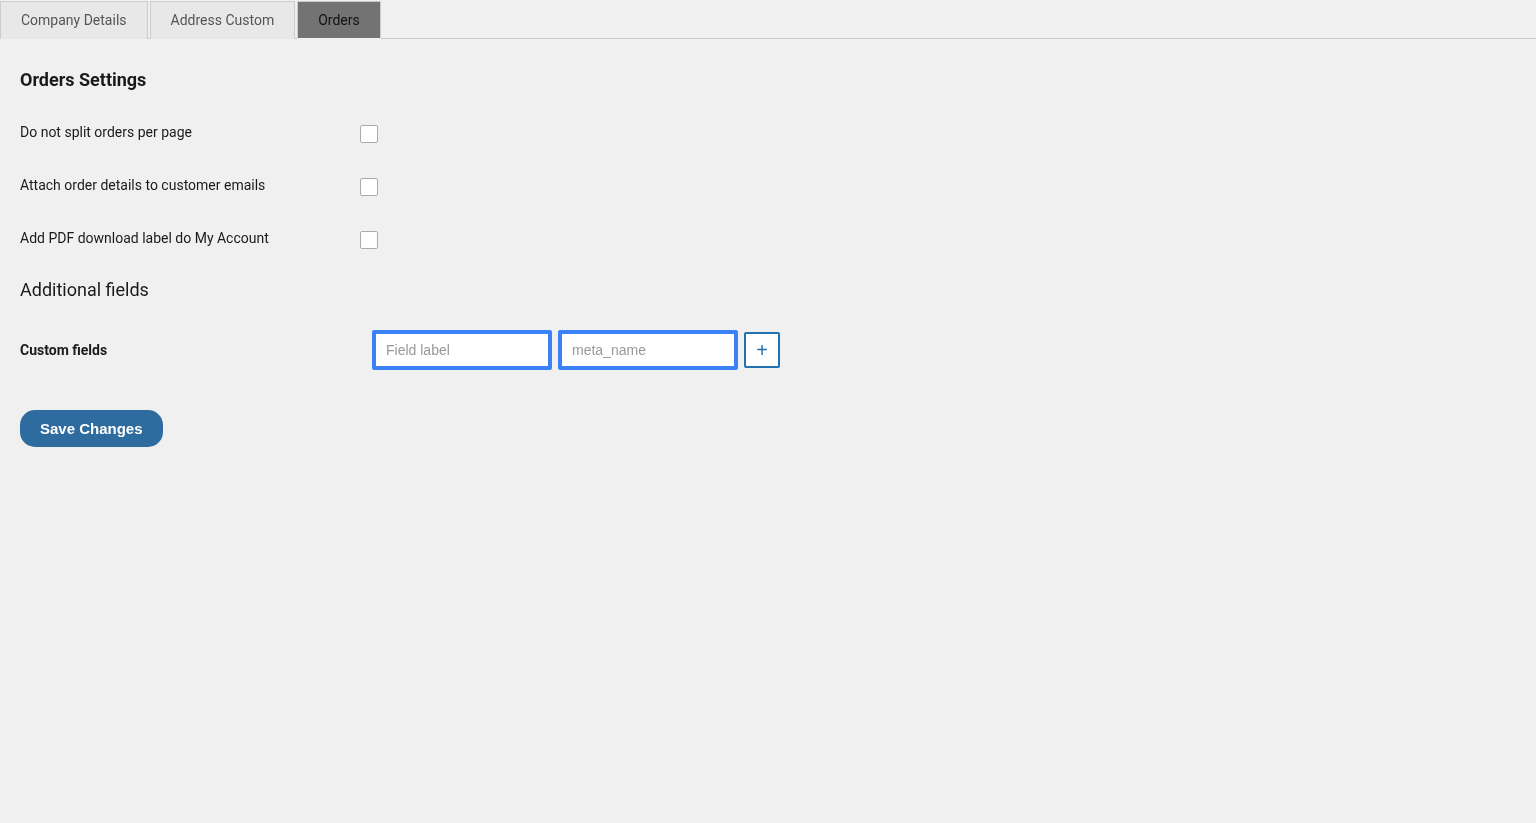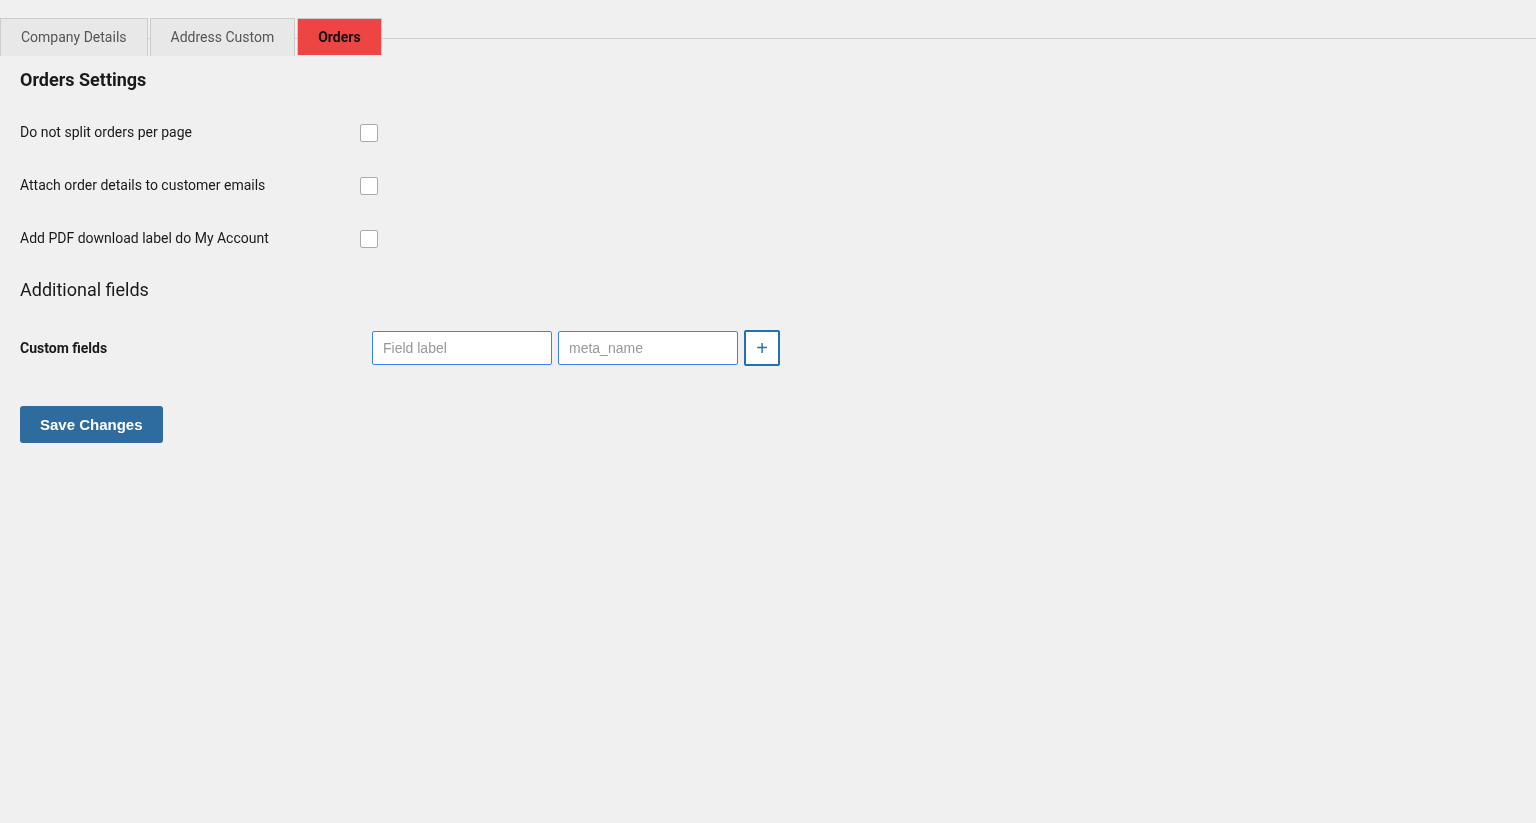--- a/index.html
+++ b/index.html
@@ -27,50 +27,50 @@
     .tab {
       padding: 10px 20px;
       cursor: pointer;
       border: 1px solid #ccc;
       border-bottom: none;
       background: #e8e8e8;
       color: #555;
       font-size: 14px;
       margin-right: 2px;
       position: relative;
-      top: 18px;
+      top: 1px;
     }
 
     .tab:first-child {
       margin-left: 0;
     }
 
     .tab.active {
-      background: #ef4444;
+      background: #737373;
       color: #111;
-      font-weight: 700;
+      font-weight: 400;
       border-bottom: 1px solid #f0f0f0;
       z-index: 1;
     }
 
     .content-area {
       padding: 30px 20px 40px 20px;
       background: #f0f0f0;
     }
 
     .section-title {
       font-size: 18px;
       font-weight: 700;
       color: #1a1a1a;
       margin-bottom: 30px;
     }
 
     .setting-row {
       display: flex;
-      align-items: center;
+      align-items: flex-end;
       margin-bottom: 30px;
     }
 
     .setting-label {
       width: 340px;
       font-size: 14px;
       color: #1a1a1a;
       padding-top: 2px;
       line-height: 1.5;
     }
@@ -120,21 +120,21 @@
     }
 
     .custom-fields-inputs {
       display: flex;
       align-items: center;
       gap: 6px;
     }
 
     .text-input {
       padding: 8px 10px;
-      border: 1px solid #3b82f6;
+      border: 4px solid #3b82f6;
       background: white;
       font-size: 14px;
       color: #666;
       border-radius: 2px;
       width: 180px;
     }
 
     .text-input::placeholder {
       color: #999;
     }
@@ -156,21 +156,21 @@
     }
 
     .save-button {
       background-color: #2e6b9e;
       color: white;
       border: none;
       padding: 10px 20px;
       font-size: 15px;
       font-weight: 600;
       cursor: pointer;
-      border-radius: 3px;
+      border-radius: 15px;
       min-width: 140px;
     }
   </style>
 </head>
 <body>
 
 <div class="tabs-container">
   <div class="tab">Company Details</div>
   <div class="tab">Address Custom</div>
   <div class="tab active">Orders</div>

